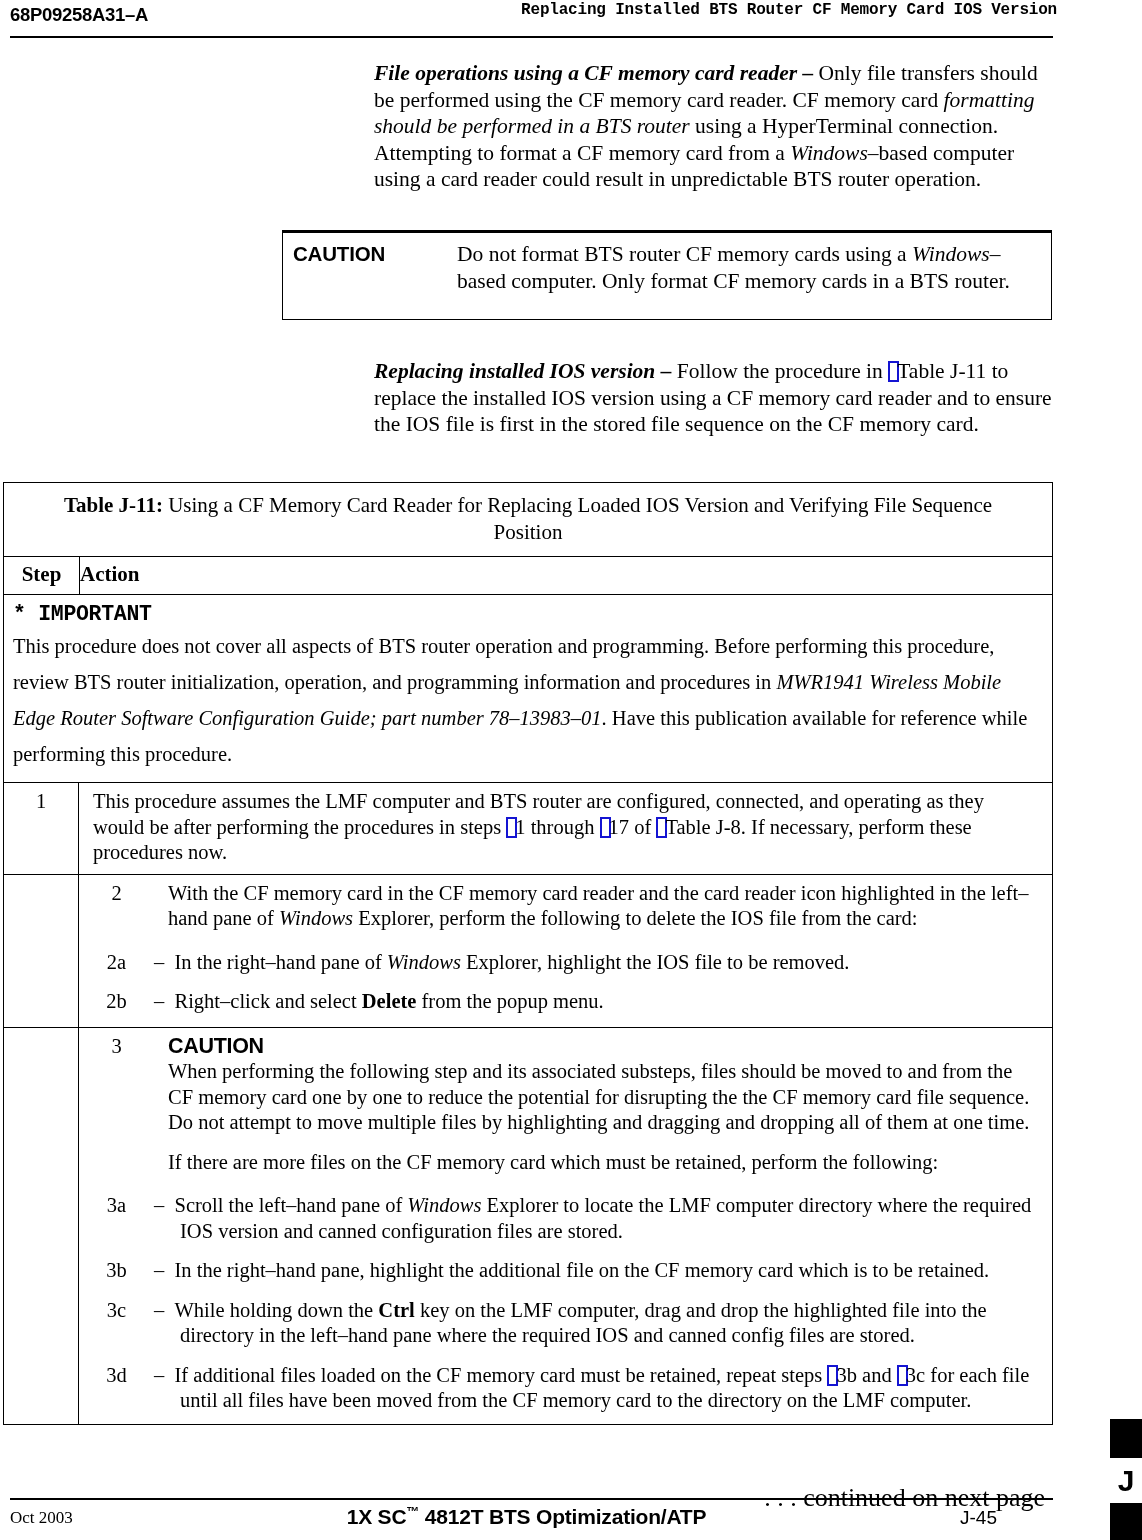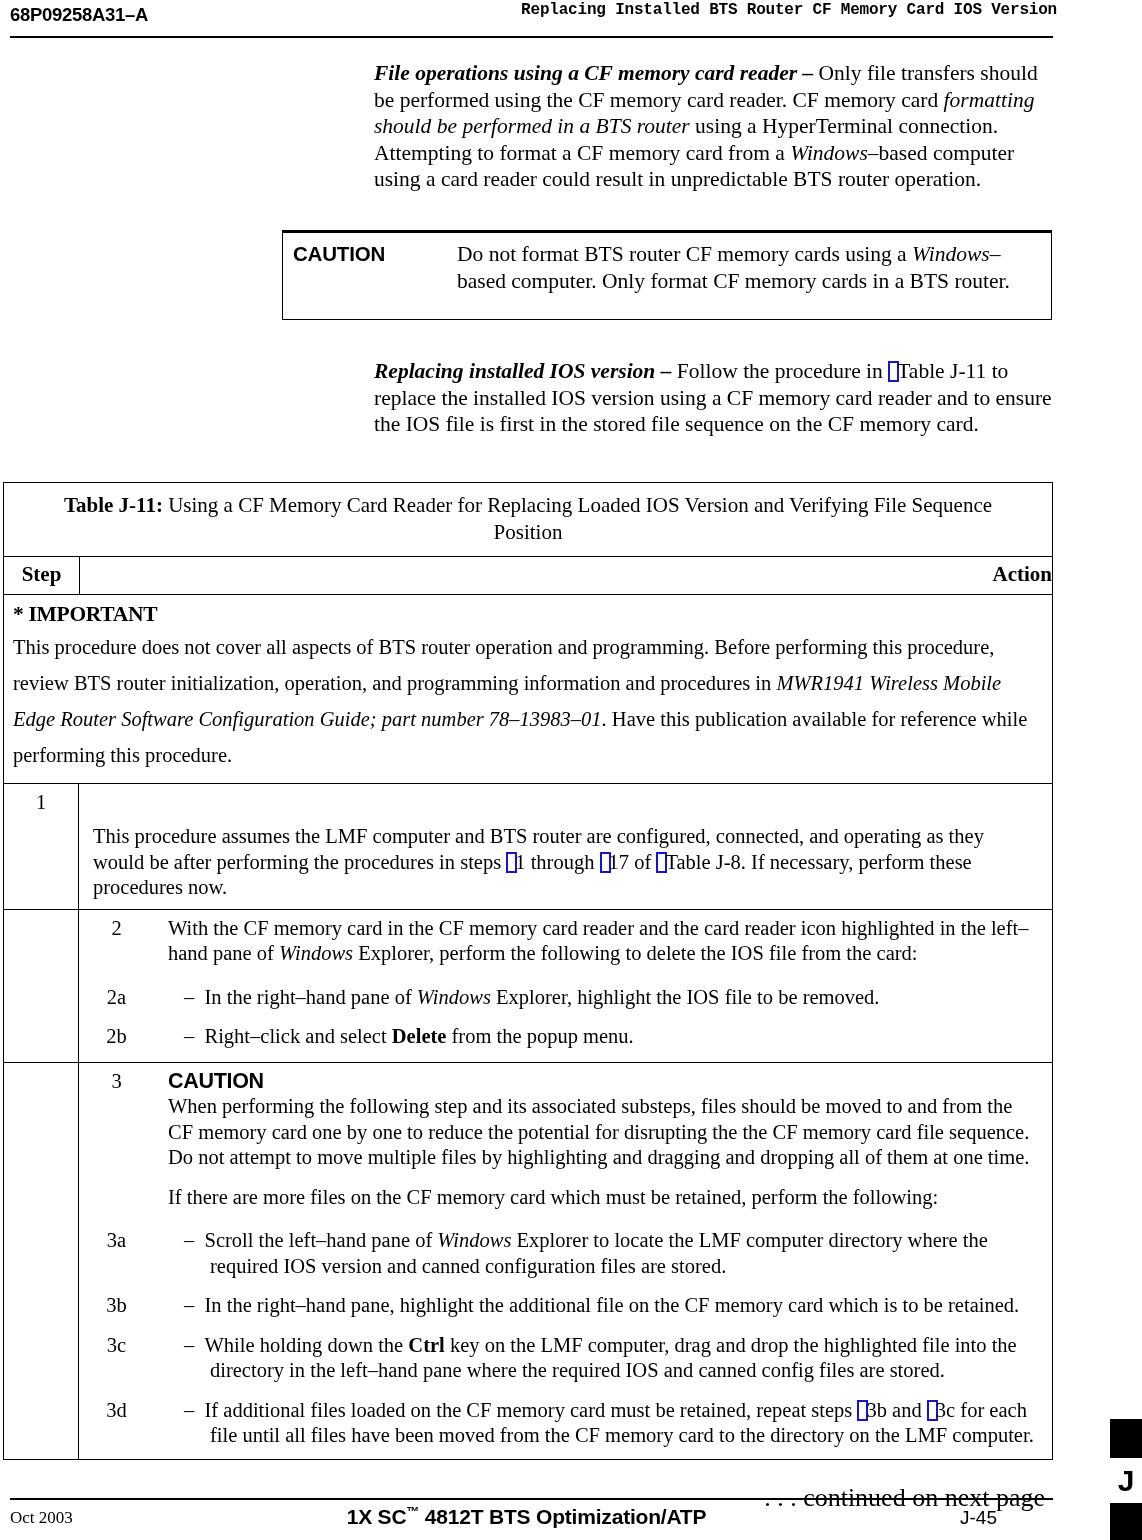--- a/index.html
+++ b/index.html
@@ -116,33 +116,33 @@
     width: 75px;
     flex: 0 0 75px;
     text-align: center;
     font-weight: 700;
     font-size: 21px;
     padding: 5px 0 7px 0;
     border-right: 1.6px solid #000;
   }
   .th-action {
     flex: 1 1 auto;
-    text-align: right;
+    text-align: left;
     font-weight: 700;
     font-size: 21px;
     padding: 5px 0 7px 0;
   }
 
   
   .important-row {
     border-bottom: 1.6px solid #000;
     padding: 7px 9px 10px 9px;
   }
   .important-title {
-    font-family: Liberation Serif, serif;
+    font-family: Liberation Mono, monospace;
     font-weight: 700;
     font-size: 21.5px;
     letter-spacing: -0.3px;
     margin-bottom: 2px;
   }
   .important-body {
     font-size: 20.5px;
     line-height: 36px;
   }
 
@@ -160,21 +160,20 @@
     line-height: 25.5px;
     padding-top: 6px;
     box-sizing: border-box;
   }
   .sr-body {
     flex: 1 1 auto;
     padding: 6px 12px 8px 14px;
     font-size: 20.5px;
     line-height: 25.5px;
     box-sizing: border-box;
-    margin-top: 34px;
   }
   .sr-body p { margin: 0; }
 
   
   .multi-row {
     display: flex;
     border-bottom: 1.6px solid #000;
   }
   .multi-row.last { border-bottom: 1.6px solid #000; }
   .mr-left {
@@ -202,21 +201,20 @@
   .ml-text {
     flex: 1 1 auto;
     font-size: 20.5px;
     line-height: 25.5px;
     padding: 0 12px 0 14px;
     box-sizing: border-box;
   }
   .ml-text.dash {
     padding-left: 26px;
     text-indent: -26px;
-    margin-left: 30px;
   }
   .caution-head {
     font-family: "Liberation Sans", sans-serif;
     font-weight: 700;
     font-size: 21.5px;
     letter-spacing: -0.3px;
   }
 
   .spacer-6  { height: 6px; }
   .spacer-10 { height: 10px; }

